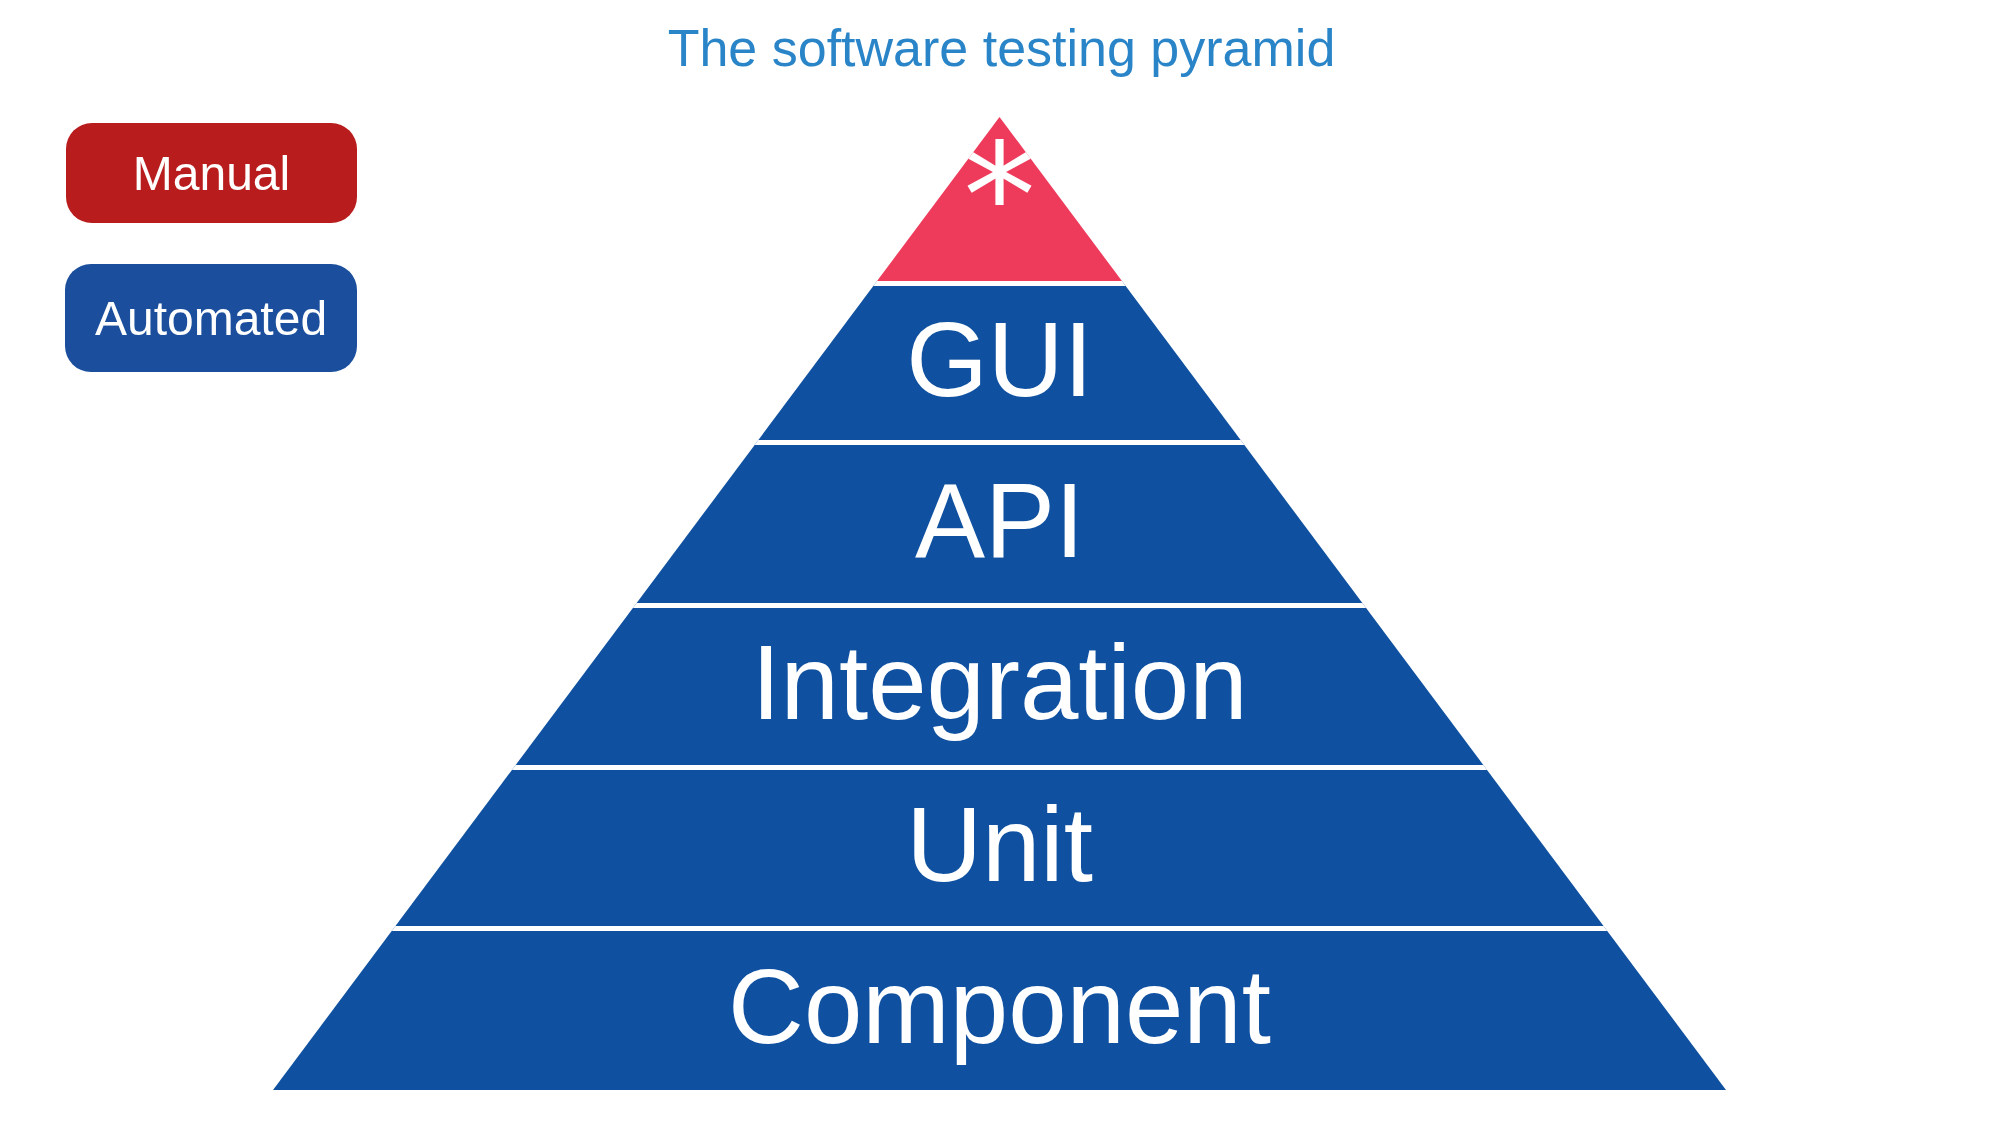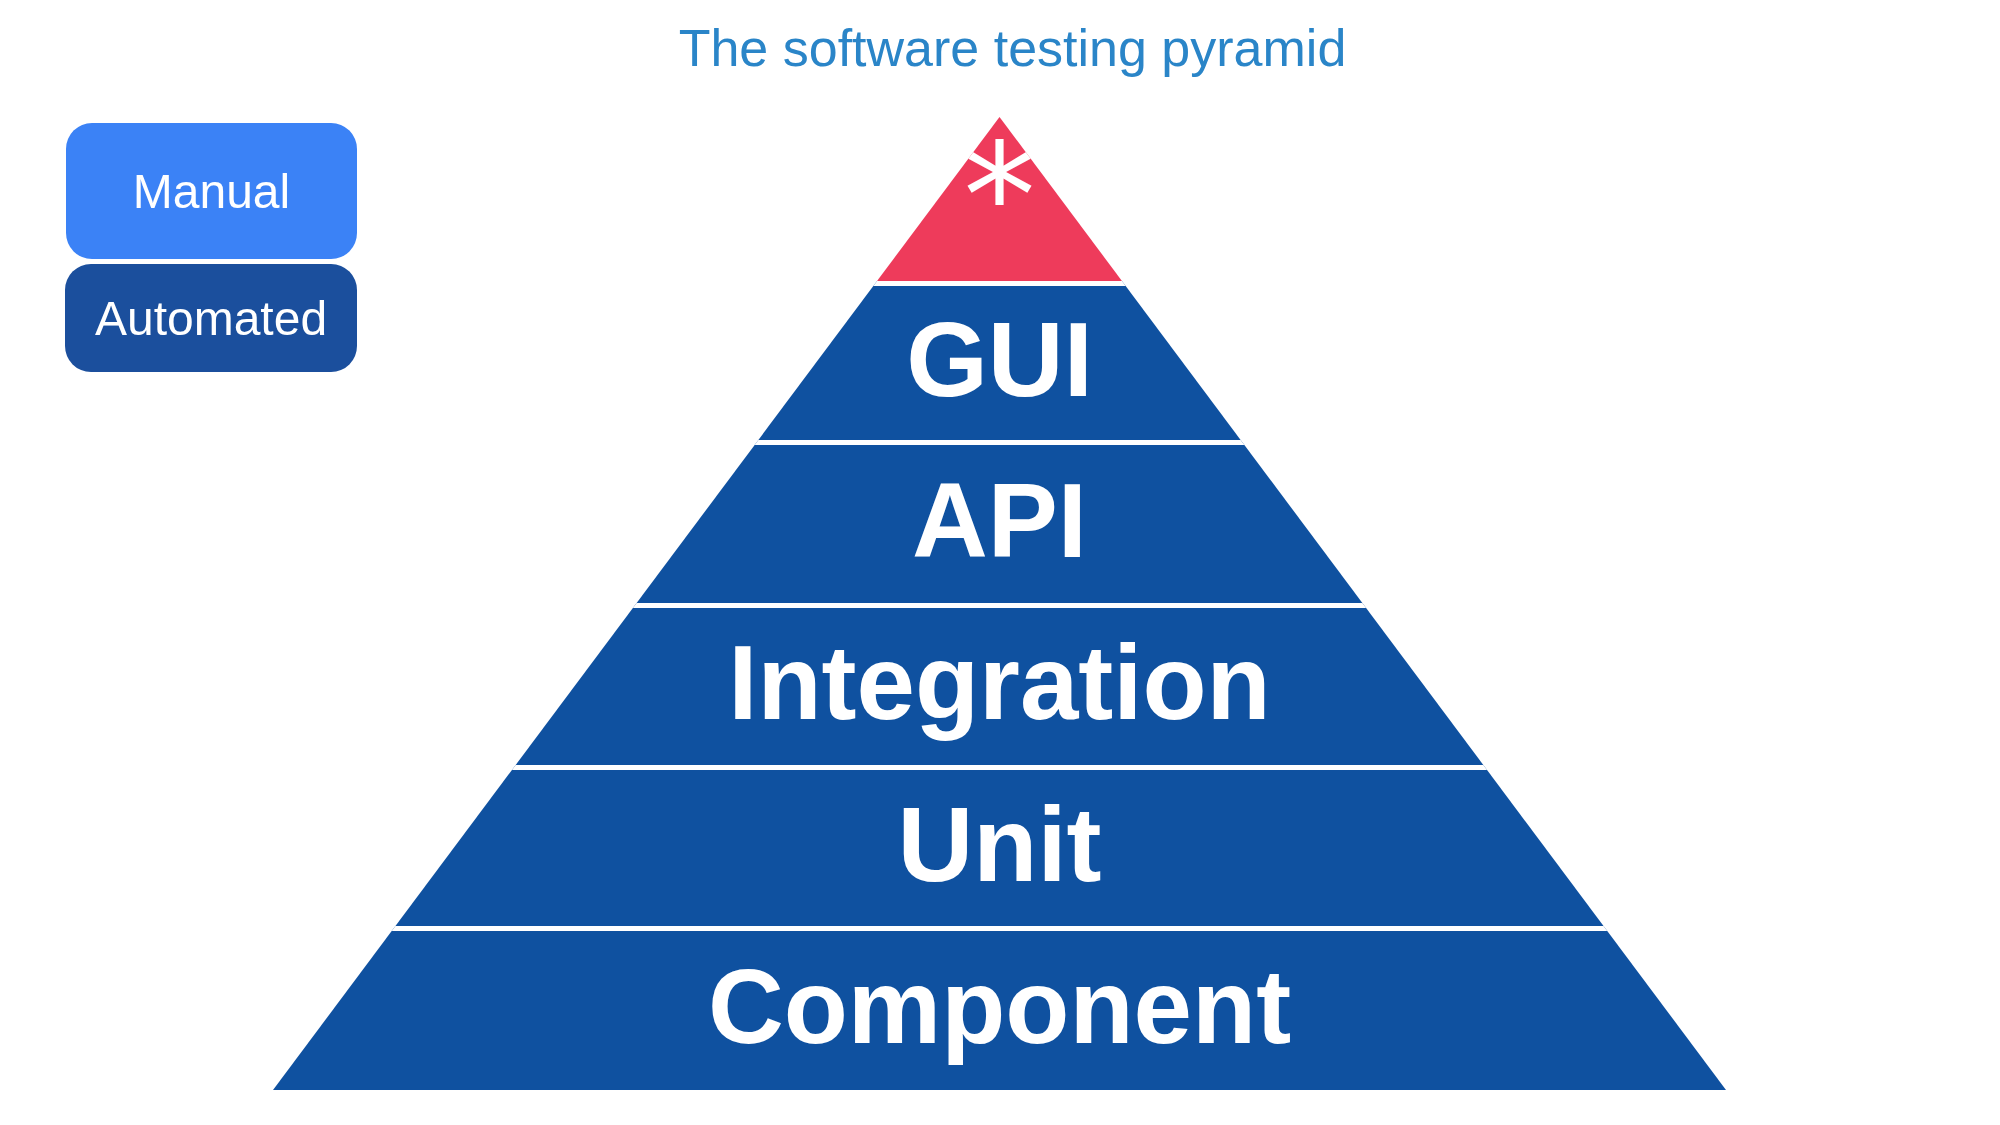--- a/index.html
+++ b/index.html
@@ -7,38 +7,38 @@
     width: 2000px; height: 1125px;
     background: #FFFFFF;
     overflow: hidden;
     font-family: "Liberation Sans", sans-serif;
   }
   .stage { position: relative; width: 2000px; height: 1125px; background: #FFFFFF; }
 
   
   .title {
     position: absolute;
-    left: 286px; top: 18px; width: 1453px;
+    left: 275px; top: 18px; width: 1453px;
     text-align: center;
     font-size: 52px;
     font-weight: 400;
     color: #2A85C8;
     letter-spacing: 0px;
   }
 
   
   .legend { position: absolute; left: 0; top: 0; }
   .legend-btn {
     position: absolute;
     display: flex; align-items: center; justify-content: center;
     color: #FFFFFF;
     font-size: 48px;
     border-radius: 26px;
   }
-  .legend-btn.manual    { left: 66px; top: 123px; width: 291px; height: 136px; background: #3b82f6; }
+  .legend-btn.manual    { left: 66px; top: 123px; width: 291px; height: 100px; background: #b91c1c; }
   .legend-btn.automated { left: 65px; top: 264px; width: 292px; height: 108px; background: #1B4F9D; }
 
   
   .pyramid {
     position: absolute;
     left: 273px; top: 117px;
     width: 1453px; height: 973px;
     clip-path: polygon(50% 0%, 100% 100%, 0% 100%);
   }
   .sec {
@@ -50,21 +50,21 @@
   .sec.apex { height: 164px; background: #EE3B5B; }
   .sec.blue { background: #0F51A0; border-top: 5px solid #FFFFFF; }
   .sec.gui         { height: 159px; }
   .sec.api         { height: 163px; }
   .sec.integration { height: 162px; }
   .sec.component   { height: 164px; }
   .sec.unit        { height: 161px; }
 
   .layer-label {
     font-size: 105px;
-    font-weight: 700;
+    font-weight: 400;
     line-height: 1;
     padding-bottom: 8px; 
   }
 
   .asterisk {
     position: absolute;
     left: 50%; top: 6px;
     transform: translateX(-50%);
     font-family: "DejaVu Sans", sans-serif;
     font-size: 145px;

